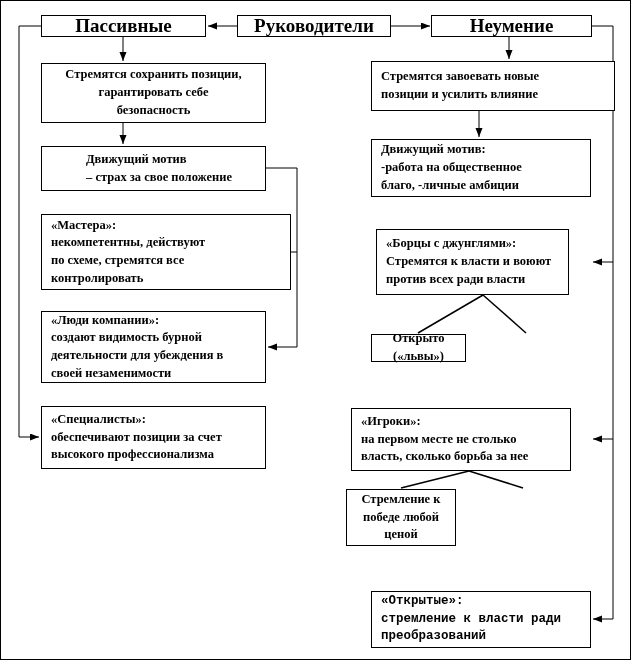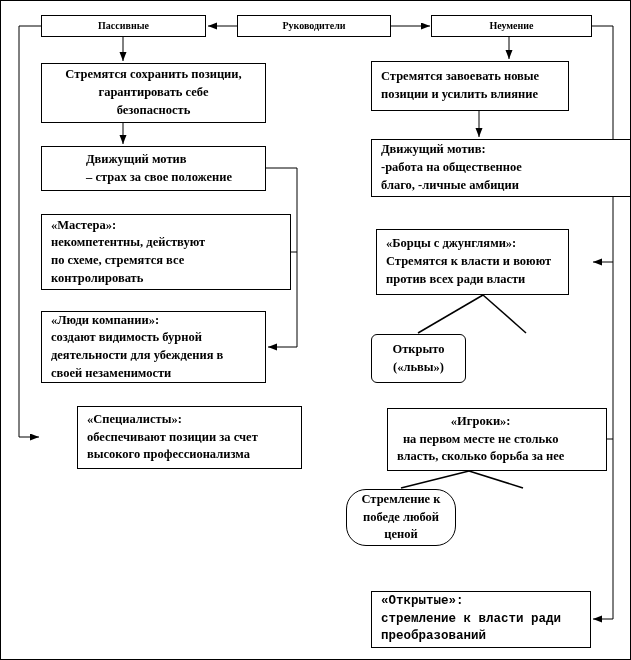--- a/index.html
+++ b/index.html
@@ -28,21 +28,21 @@
     font-weight: bold;
     font-size: 12.5px;
     line-height: 1.42;
     white-space: pre-line;
     display: flex;
     align-items: center;
     padding: 2px 6px;
   }
   .node.center { justify-content: center; text-align: center; }
   .node.left   { justify-content: flex-start; text-align: left; padding-left: 9px; }
-  .node.hdr    { font-size: 10px; line-height: 1.2; }
+  .node.hdr    { font-size: 19px; line-height: 1.2; }
 </style>
 </head>
 <body>
 
 <div class="canvas">
 
   <svg class="wires" viewBox="0 0 631 660">
     <defs>
       <marker id="arr" markerWidth="10" markerHeight="8" refX="9" refY="3.5" orient="auto" markerUnits="userSpaceOnUse">
         <path d="M0,0 L9,3.5 L0,7 Z" fill="#000000"></path>
@@ -87,41 +87,41 @@
   <div class="node left" style="left:40px; top:145px; width:225px; height:45px;padding-left:44px;">Движущий мотив
 – страх за свое положение</div>
   <div class="node left" style="left:40px; top:213px; width:250px; height:76px;">«Мастера»:
 некомпетентны, действуют
 по схеме, стремятся все
 контролировать</div>
   <div class="node left" style="left:40px; top:310px; width:225px; height:72px;">«Люди компании»:
 создают видимость бурной
 деятельности для убеждения в
 своей незаменимости</div>
-  <div class="node left" style="left:40px; top:405px; width:225px; height:63px;margin-left:36px;">«Специалисты»:
+  <div class="node left" style="left:40px; top:405px; width:225px; height:63px;">«Специалисты»:
 обеспечивают позиции за счет
 высокого профессионализма</div>
 
-  <div class="node left" style="left:370px; top:60px; width:198px; height:50px;">Стремятся завоевать новые
+  <div class="node left" style="left:370px; top:60px; width:244px; height:50px;">Стремятся завоевать новые
 позиции и усилить влияние</div>
-  <div class="node left" style="left:370px; top:138px; width:260px; height:58px;">Движущий мотив:
+  <div class="node left" style="left:370px; top:138px; width:220px; height:58px;">Движущий мотив:
 -работа на общественное
 благо, -личные амбиции</div>
   <div class="node left" style="left:375px; top:228px; width:193px; height:66px;">«Борцы с джунглями»:
 Стремятся к власти и воюют
 против всех ради власти</div>
 
-  <div class="node center" style="left:370px; top:333px; width:95px; height:49px;border-radius:6px;">Открыто
+  <div class="node center" style="left:370px; top:333px; width:95px; height:28px;">Открыто
 («львы»)</div>
 
-  <div class="node left" style="left:386px; top:407px; width:220px; height:63px;text-align:center;">«Игроки»:
+  <div class="node left" style="left:350px; top:407px; width:220px; height:63px;">«Игроки»:
 на первом месте не столько
 власть, сколько борьба за нее</div>
 
-  <div class="node center" style="left:345px; top:488px; width:110px; height:57px;border-radius:20px;">Стремление к
+  <div class="node center" style="left:345px; top:488px; width:110px; height:57px;">Стремление к
 победе любой
 ценой</div>
 
   <div class="node left" style="left:370px; top:590px; width:220px; height:57px;font-family:Liberation Mono, monospace;">«Открытые»:
 стремление к власти ради
 преобразований</div>
 
 </div>
 
 </body></html>

